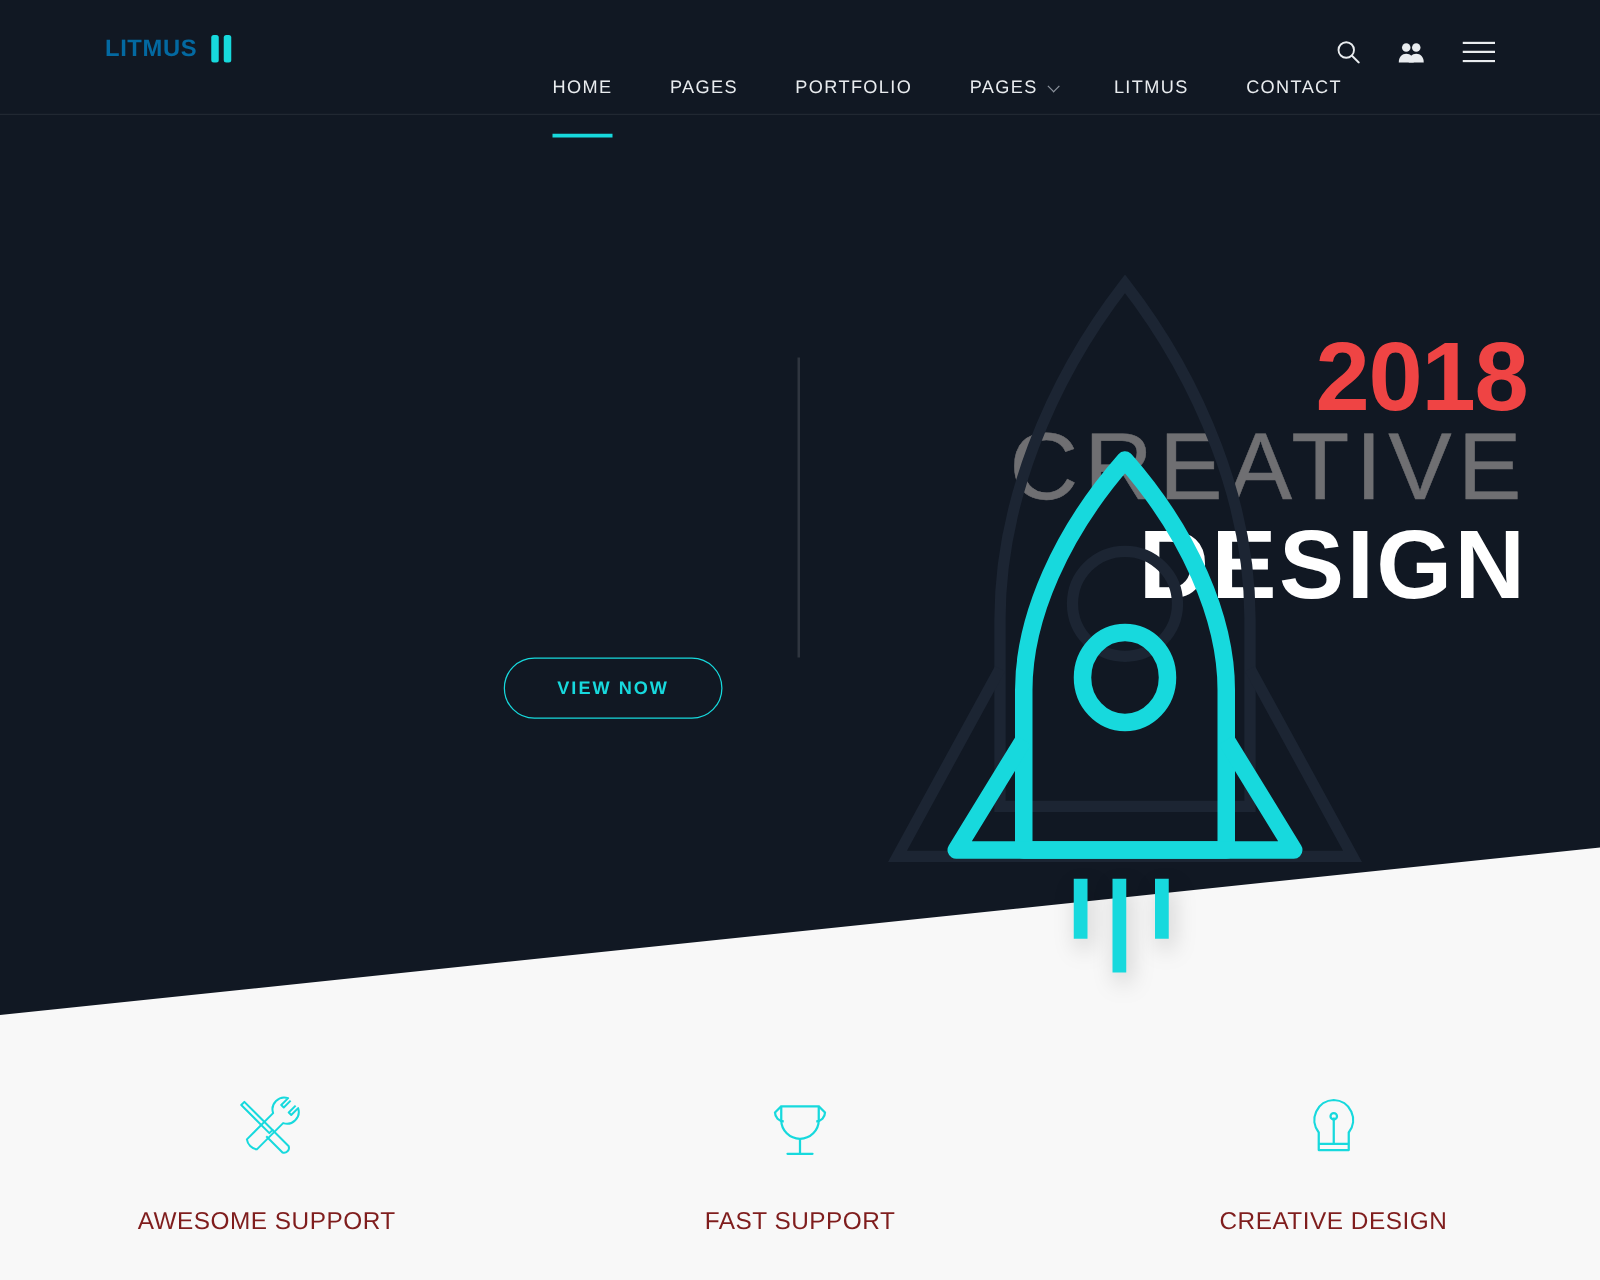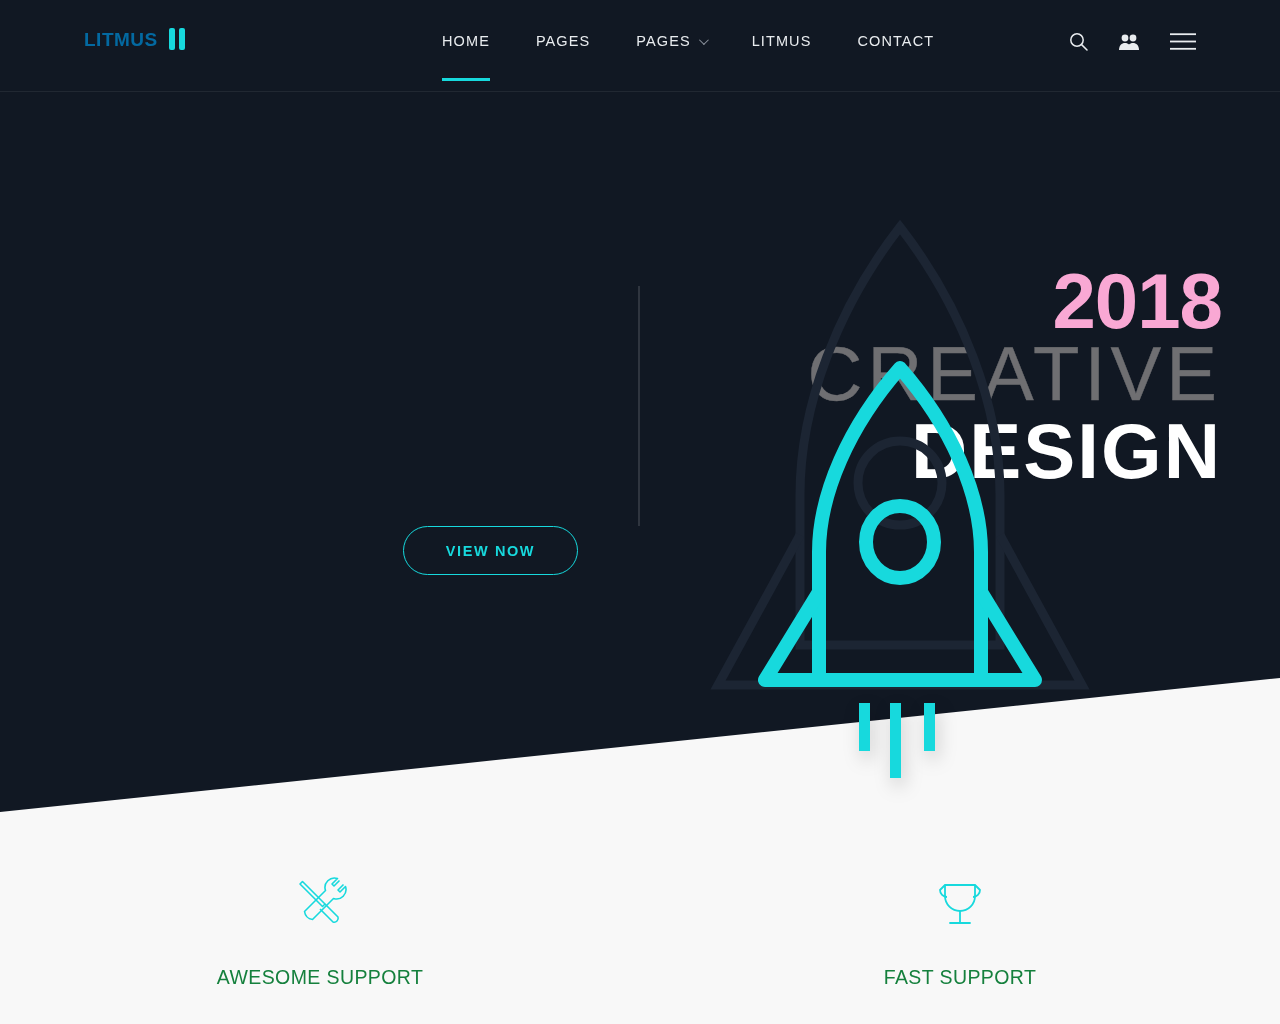--- a/index.html
+++ b/index.html
@@ -39,21 +39,21 @@
 
   .nav {
     position:absolute; left:442px; top:0; height:92px;
     display:flex; align-items:flex-start; gap:0;
   }
   .nav-item {
     position:relative; height:92px;
     display:flex; align-items:center;
     padding:0 0 10px 0; margin-right:46px;
     color:#e9ecef; font-size:14.5px; letter-spacing:1.1px;
-    font-weight:500; cursor:pointer; white-space:nowrap;
+    font-weight:500; cursor:pointer; white-space:nowrap;margin-top:29px;
   }
   .nav-item:last-child { margin-right:0; }
   .nav-item.active::after {
     content:""; position:absolute; left:0; right:0; bottom:11px;
     height:3px; background:#17d9dd;
   }
   .nav-caret {
     display:inline-block; margin-left:8px;
     width:7px; height:7px; border-right:1.6px solid #8c939d;
     border-bottom:1.6px solid #8c939d;
@@ -66,21 +66,21 @@
   }
   .hicon { cursor:pointer; display:block; }
 
   
   .hero-text {
     position:absolute; left:0; top:0; width:640px;
     text-align:right; padding-right:58px; z-index:20;
   }
   .h-2018 {
     position:absolute; right:58px; top:262px;
-    font-size:78px; font-weight:bold; color:#f9a8d4;
+    font-size:78px; font-weight:bold; color:#ef4444;
     letter-spacing:-1px; line-height:1;
   }
   .h-creative {
     position:absolute; right:58px; top:336px;
     font-size:76px; font-weight:100; color:#6f6f72;
     letter-spacing:5px; line-height:1;
     -webkit-text-stroke:0.4px #6f6f72;
   }
   .h-design {
     position:absolute; right:58px; top:412px;
@@ -122,21 +122,21 @@
   .features {
     position:absolute; left:0; top:868px; width:1280px;
     display:flex; z-index:10;
   }
   .feature {
     flex:1; display:flex; flex-direction:column;
     align-items:center; gap:0;
   }
   .feature-icon { height:72px; display:flex; align-items:center; justify-content:center; }
   .feature-label {
-    margin-top:26px; font-size:19.5px; color:#15803d;
+    margin-top:26px; font-size:19.5px; color:#7f1d1d;
     letter-spacing:0.4px; font-weight:400;
   }
 </style>
 </head>
 <body>
 
 <div id="root">
 
   <div class="hero-dark">
 
@@ -175,20 +175,23 @@
           <span class="logo-bar"></span>
       </span>
     </div>
 
     <nav class="nav">
       <div class="nav-item active">
         <span>HOME</span>
       </div>
       <div class="nav-item">
         <span>PAGES</span>
+      </div>
+      <div class="nav-item">
+        <span>PORTFOLIO</span>
       </div>
       <div class="nav-item">
         <span>PAGES</span>
         <i class="nav-caret"></i>
       </div>
       <div class="nav-item">
         <span>LITMUS</span>
       </div>
       <div class="nav-item">
         <span>CONTACT</span>
@@ -233,15 +236,26 @@
           <path d="M13 9 L43 9 L43 20 A15 15 0 0 1 13 20 Z" stroke="#17d9dd" stroke-width="1.8" stroke-linejoin="round"></path>
           <path d="M13 9 L8 14 A7 7 0 0 0 15 21" stroke="#17d9dd" stroke-width="1.8" stroke-linejoin="round" fill="none"></path>
           <path d="M43 9 L48 14 A7 7 0 0 1 41 21" stroke="#17d9dd" stroke-width="1.8" stroke-linejoin="round" fill="none"></path>
           <line x1="28" y1="35" x2="28" y2="47" stroke="#17d9dd" stroke-width="1.8"></line>
           <line x1="18" y1="47" x2="38" y2="47" stroke="#17d9dd" stroke-width="1.8" stroke-linecap="round"></line>
         </svg>
       </div>
       <div class="feature-label">FAST SUPPORT</div>
     </div>
 
+    <div class="feature">
+      <div class="feature-icon">
+        <svg width="56" height="56" viewBox="0 0 56 56" fill="none">
+          <path d="M28 4 A16 16 0 0 1 40 30 L40 44 L16 44 L16 30 A16 16 0 0 1 28 4 Z" stroke="#17d9dd" stroke-width="1.8" stroke-linejoin="round" fill="none"></path>
+          <line x1="16" y1="39" x2="40" y2="39" stroke="#17d9dd" stroke-width="1.8"></line>
+          <line x1="28" y1="18" x2="28" y2="39" stroke="#17d9dd" stroke-width="1.8"></line>
+          <circle cx="28" cy="17" r="2.6" stroke="#17d9dd" stroke-width="1.8" fill="none"></circle>
+        </svg>
+      </div>
+      <div class="feature-label">CREATIVE DESIGN</div>
+    </div>
   </div>
 
 </div>
 
 </body></html>

